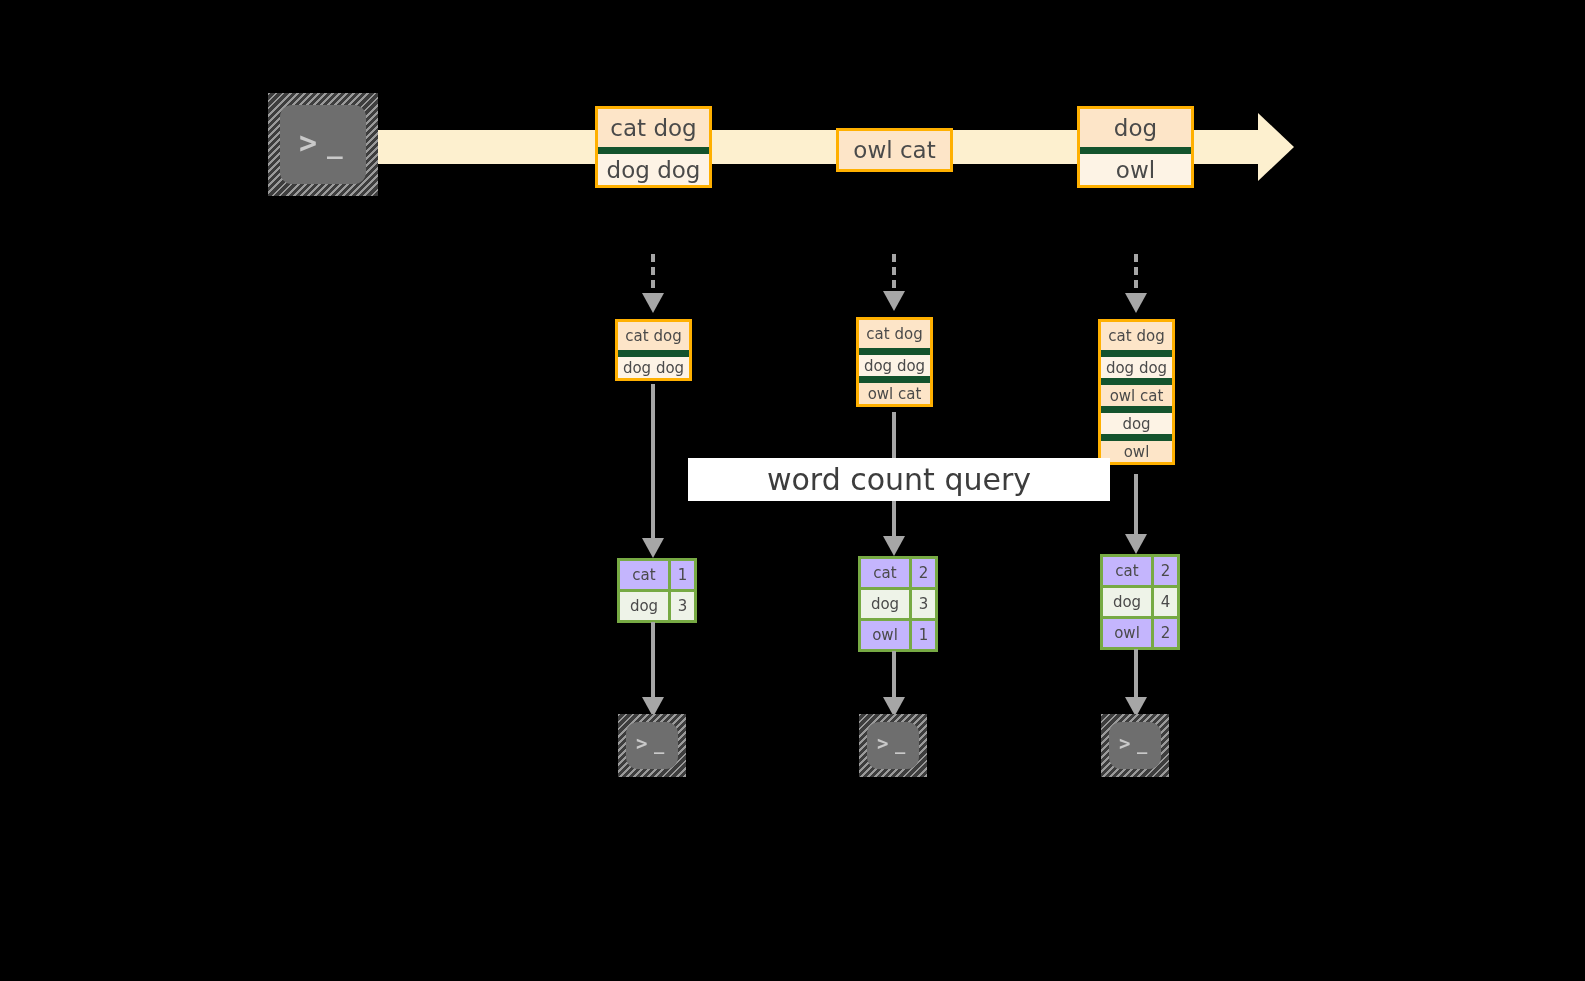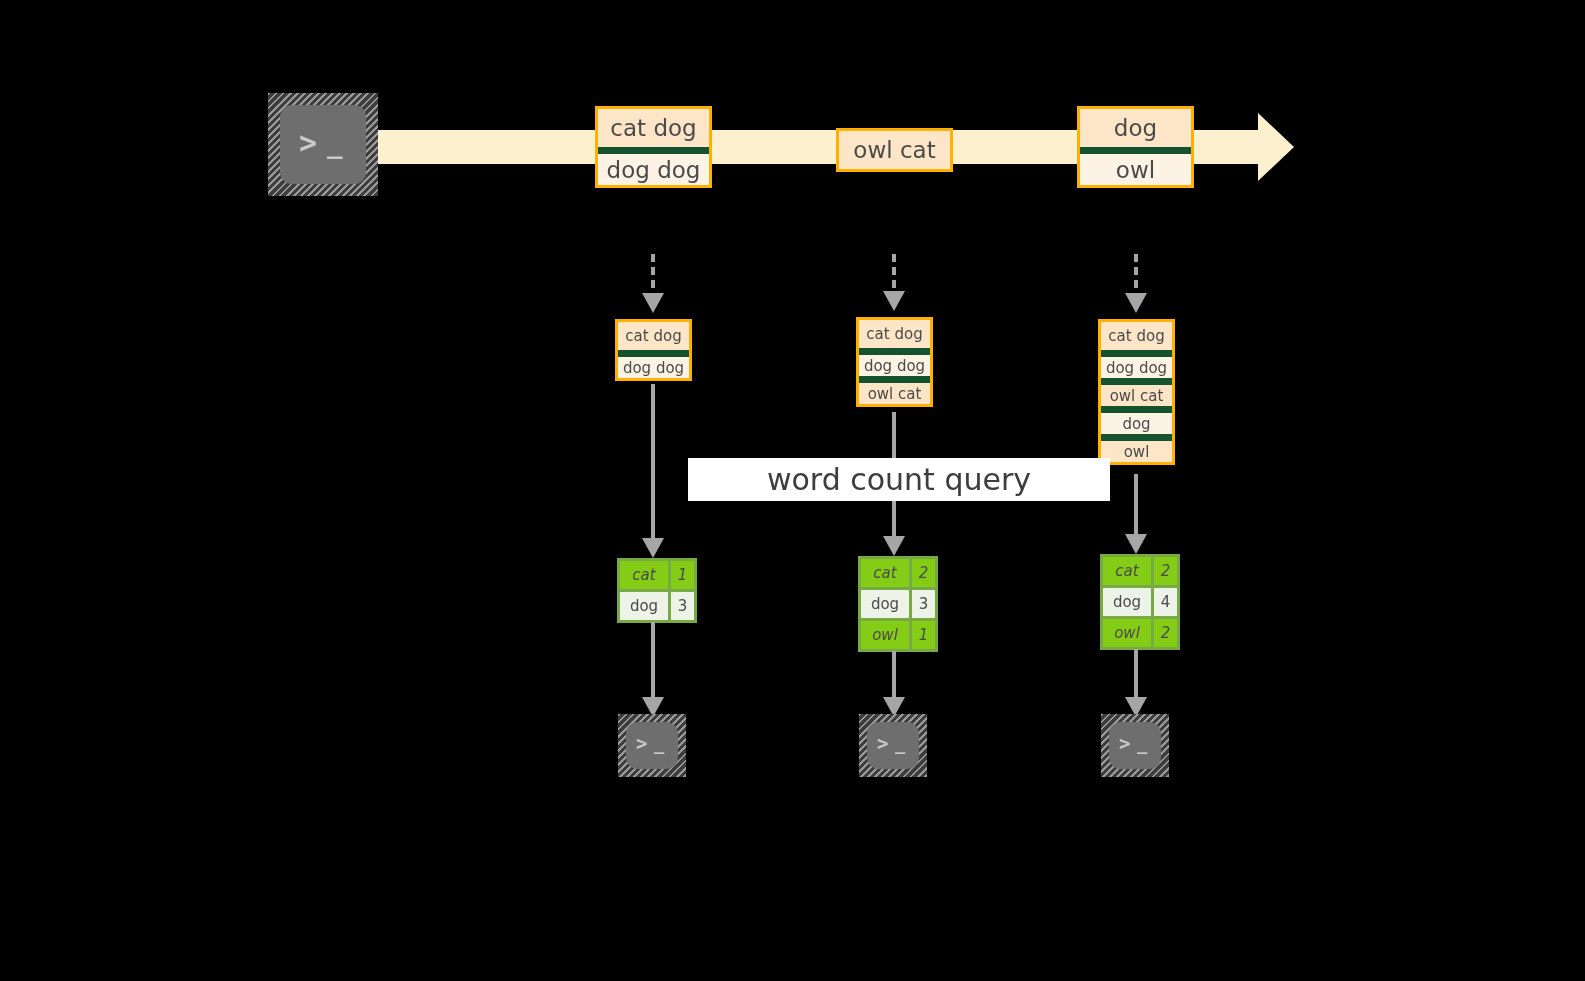--- a/index.html
+++ b/index.html
@@ -102,21 +102,21 @@
     box-sizing: border-box;
     display: flex;
     align-items: center;
     justify-content: center;
     font-size: 15px;
     color: #4a4a4a;
     white-space: nowrap;
   }
   .restab .kc { width: 48px; }
   .restab .vc { width: 26px; border-left: 3px solid #77aa44; }
-  .restab .row.dark  .kc, .restab .row.dark  .vc { background: #84cc16; font-style: italic; }
+  .restab .row.dark  .kc, .restab .row.dark  .vc { background: #c4b5fd; }
   .restab .row.light .kc, .restab .row.light .vc { background: #eef3e8; }
 
   
   .gline {
     position: absolute;
     width: 4px;
     background: #a6a6a6;
   }
   .gline.dashed {
     background: none;

